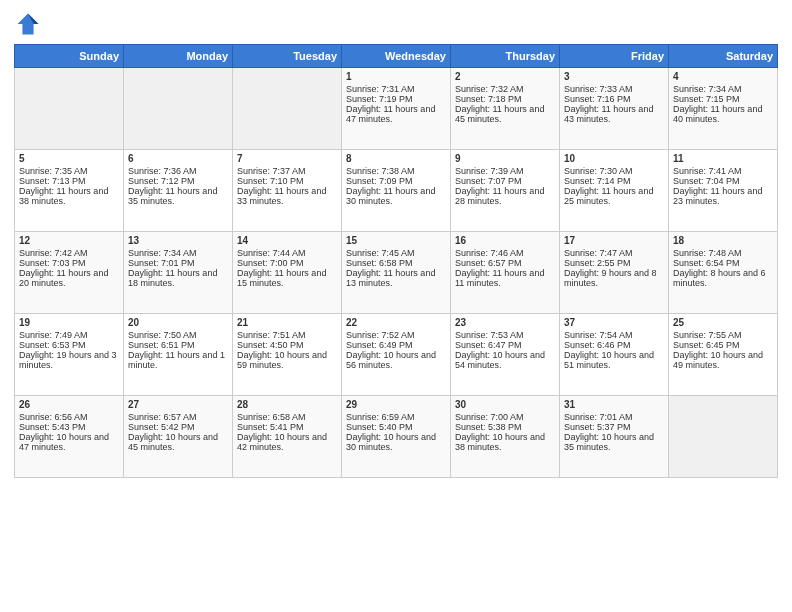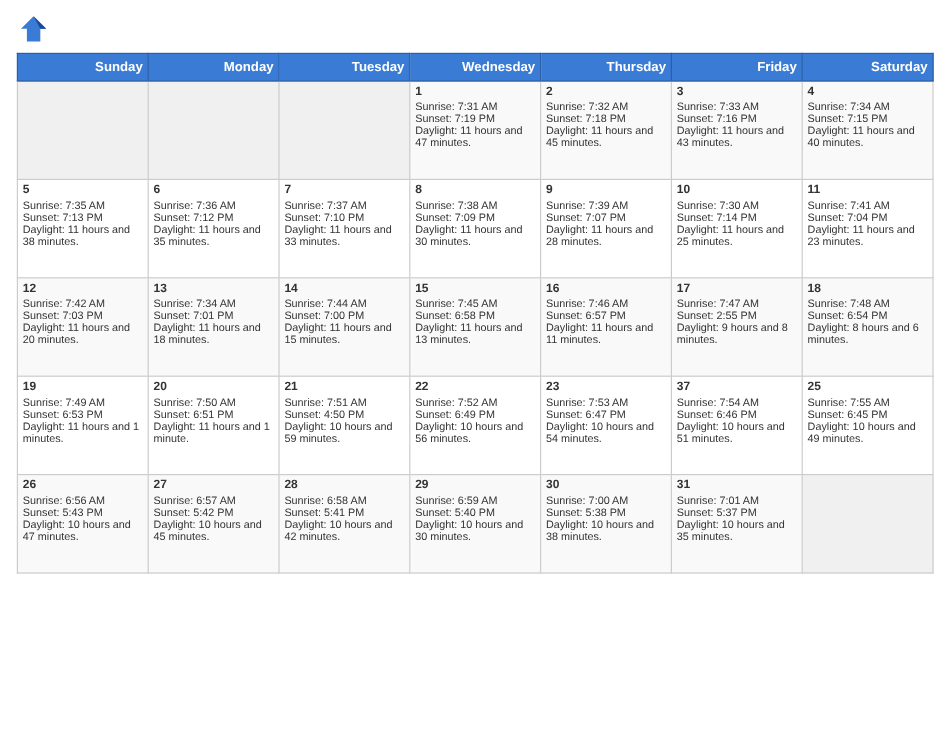--- a/index.html
+++ b/index.html
@@ -239,21 +239,21 @@
             <div>Sunrise: 7:48 AM</div>
             <div>Sunset: 6:54 PM</div>
             <div>Daylight: 8 hours and 6 minutes.</div>
           </td>
         </tr>
         <tr>
           <td>
             <span class="day-num">19</span>
             <div>Sunrise: 7:49 AM</div>
             <div>Sunset: 6:53 PM</div>
-            <div>Daylight: 11 hours and 1 minutes.</div>
+            <div>Daylight: 19 hours and 3 minutes.</div>
           </td>
           <td>
             <span class="day-num">20</span>
             <div>Sunrise: 7:50 AM</div>
             <div>Sunset: 6:51 PM</div>
             <div>Daylight: 11 hours and 1 minute.</div>
           </td>
           <td>
             <span class="day-num">21</span>
             <div>Sunrise: 7:51 AM</div>

